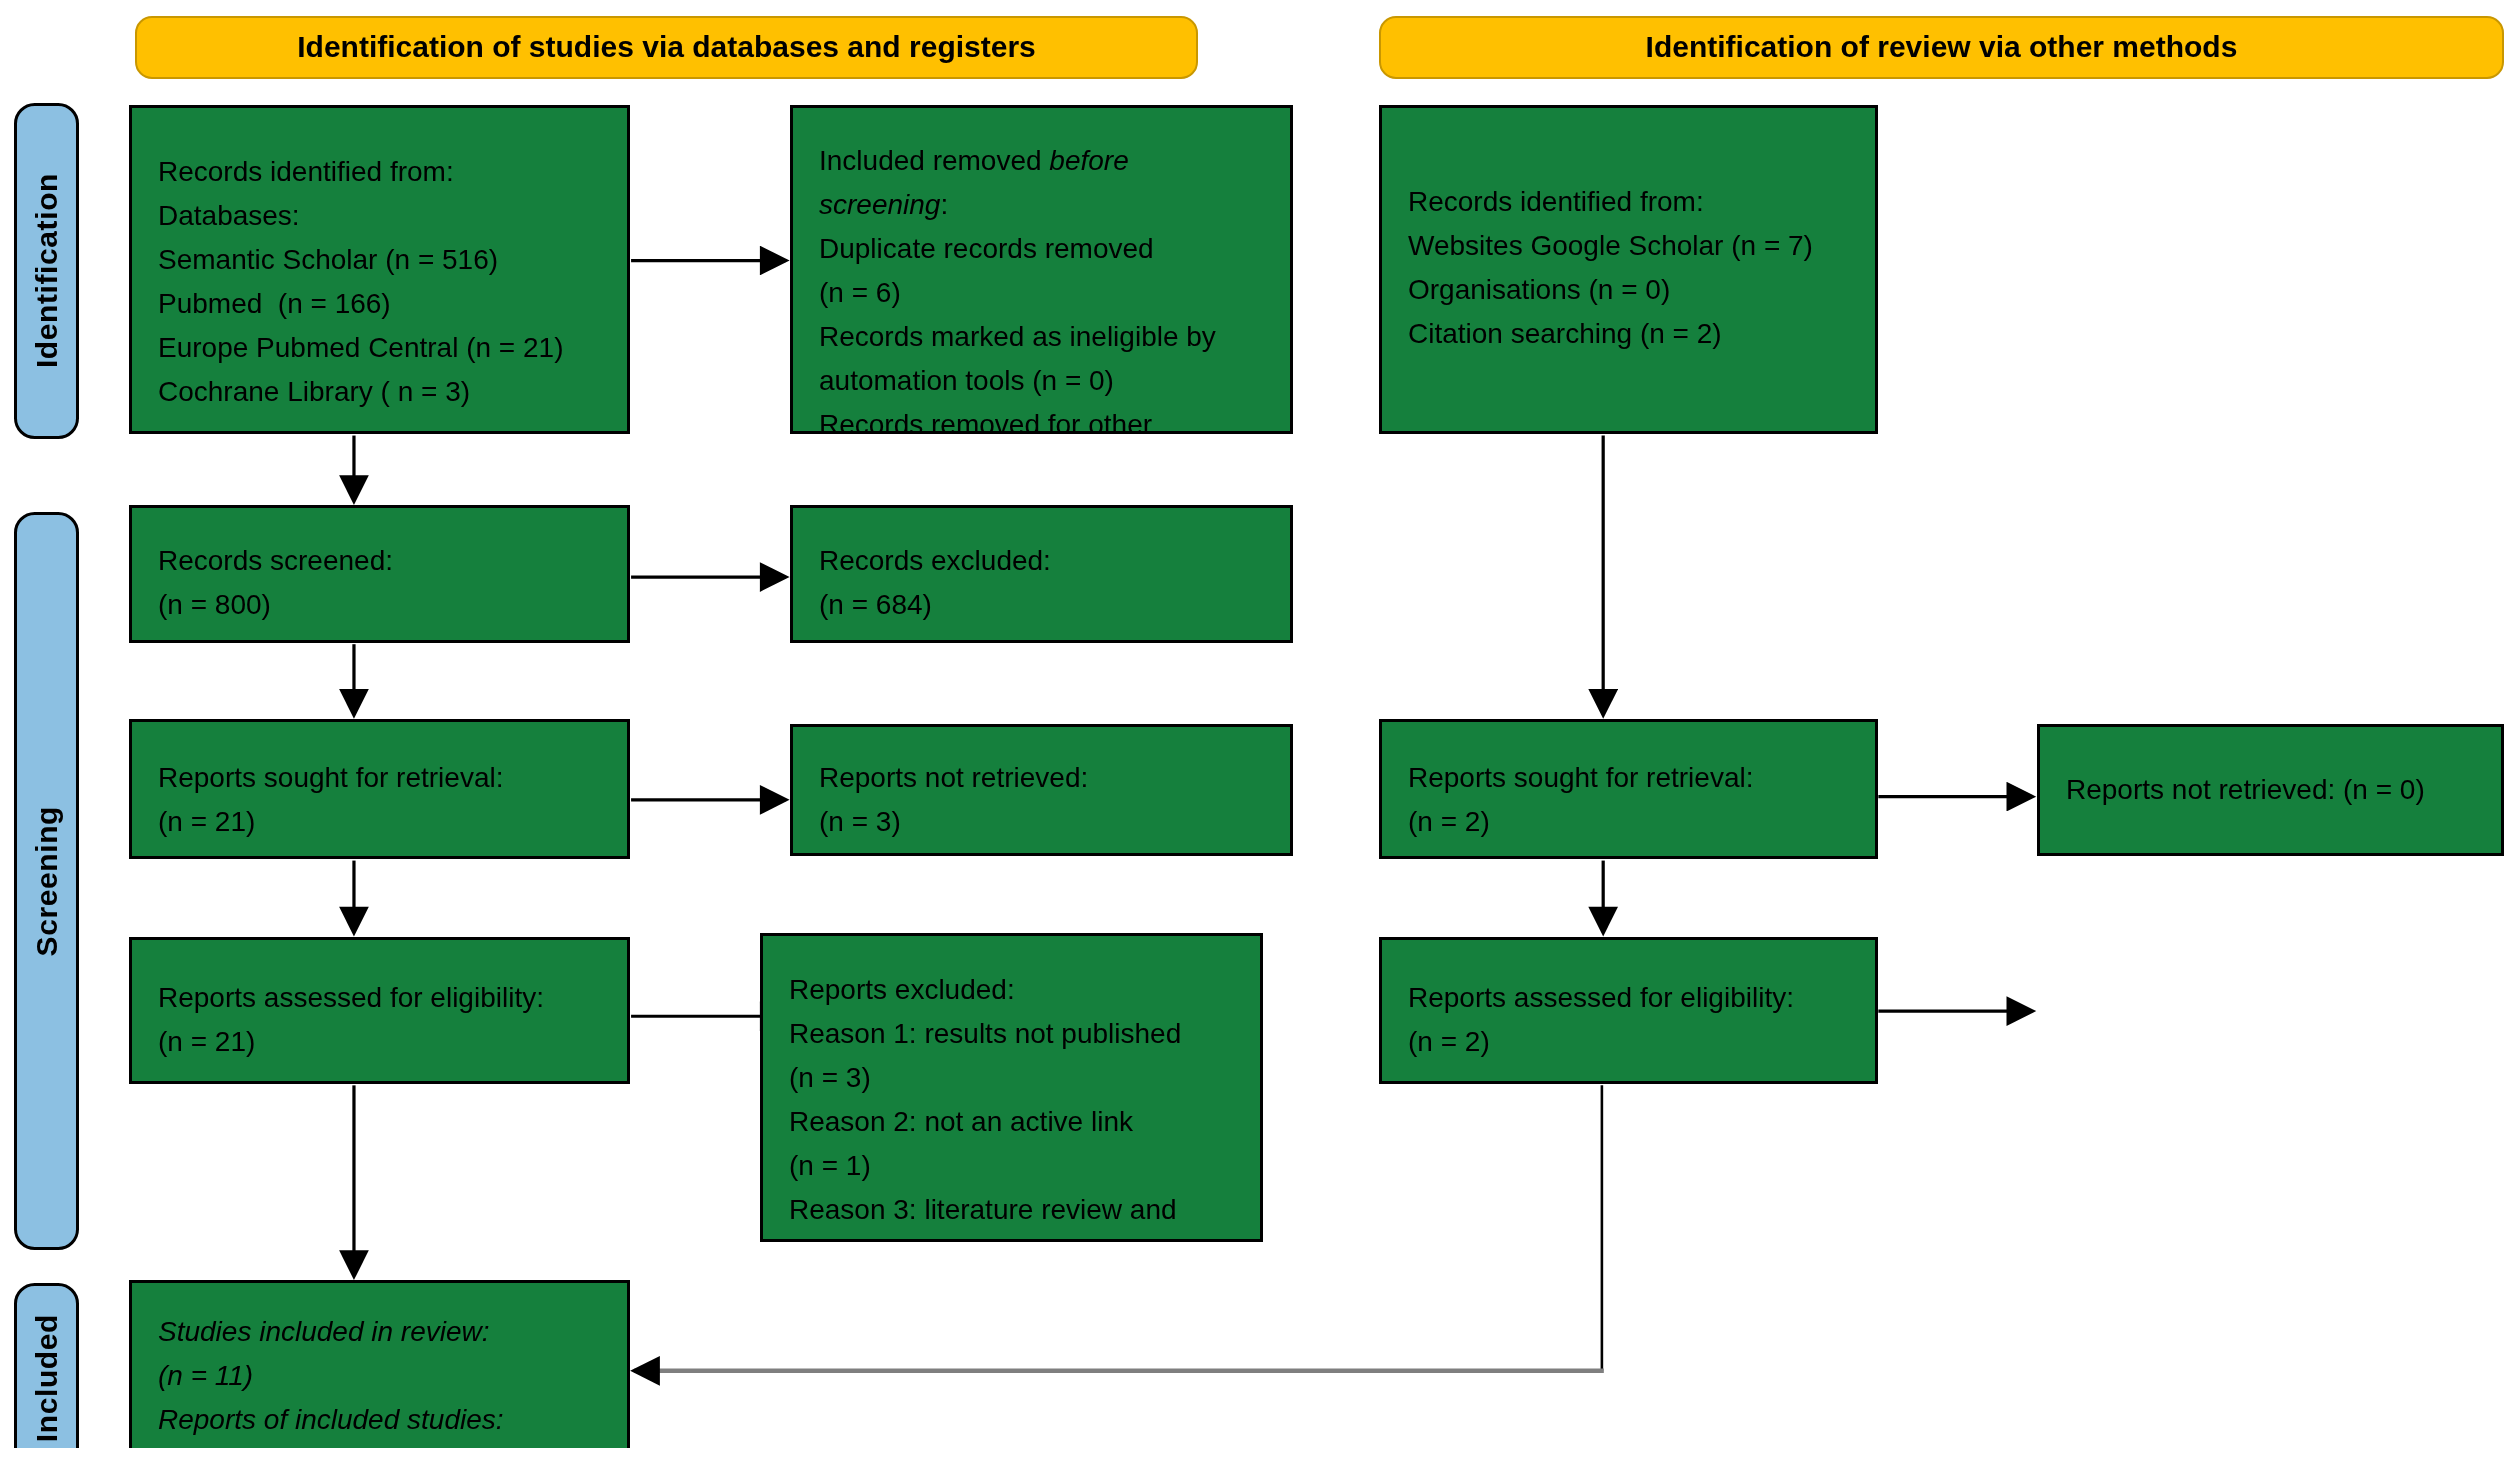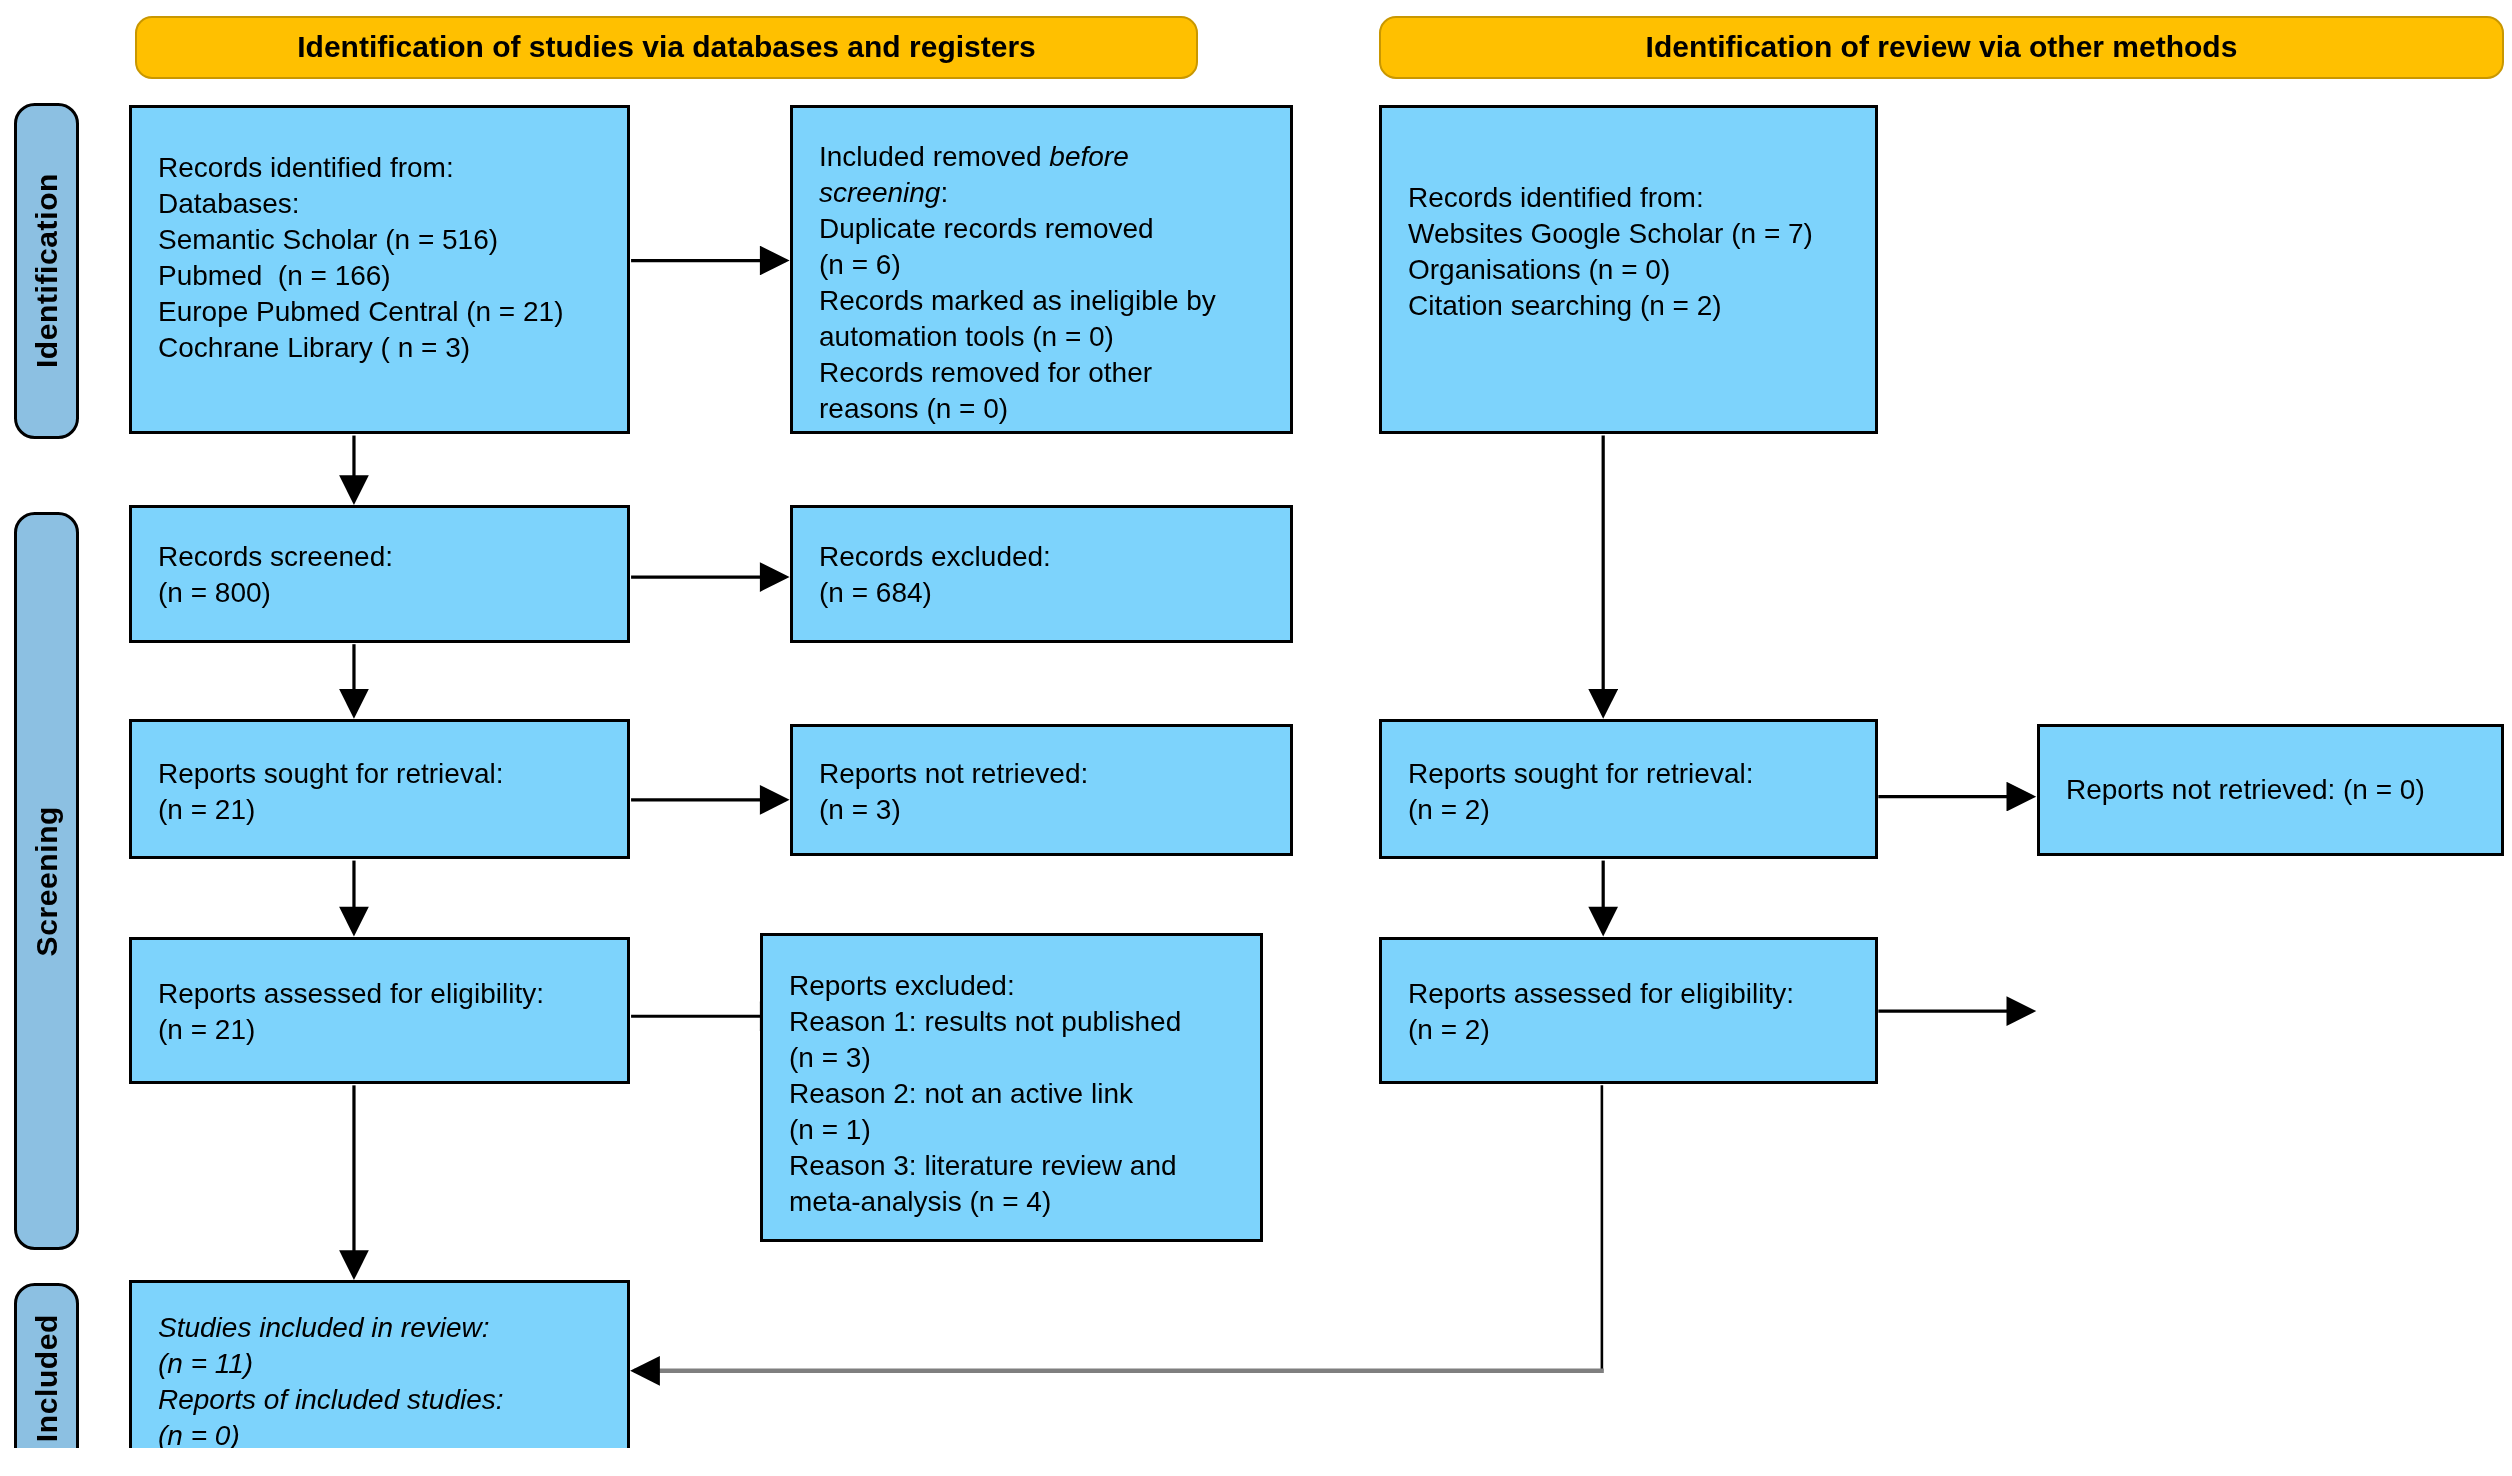--- a/index.html
+++ b/index.html
@@ -30,24 +30,24 @@
     box-sizing: border-box; z-index: 1;
   }
   .side span {
     writing-mode: vertical-rl;
     transform: rotate(180deg);
     font-weight: bold; font-size: 30px;
     letter-spacing: 0.6px;
   }
   .box {
     position: absolute;
-    background: #7dd3fc;
+    background: #15803d;
     border: 3.2px solid var(--box_border, #000);
     box-sizing: border-box;
-    font-size: 28px; line-height: 36px;
+    font-size: 28px; line-height: 44px;
     white-space: pre-wrap;
     z-index: 1;
     overflow: hidden;
   }
   .box i { font-style: italic; white-space: pre-wrap; }
   .vcenter { display: flex; align-items: center; white-space: pre-wrap; }
   line.black { stroke: #000; }
   line.gray { stroke: var(--connector_gray, #7F7F7F); }
 </style>
 </head>

